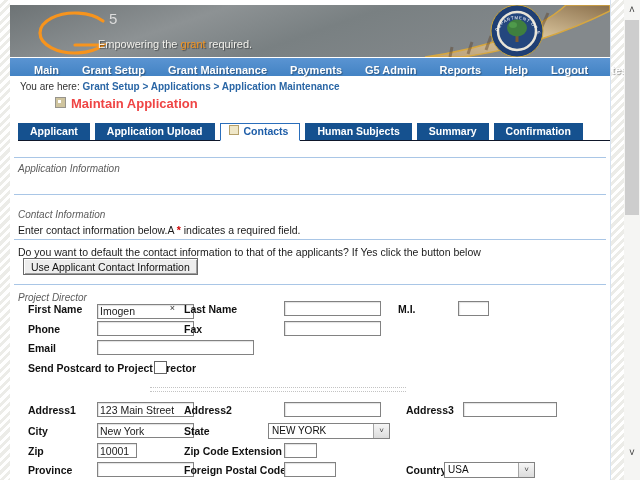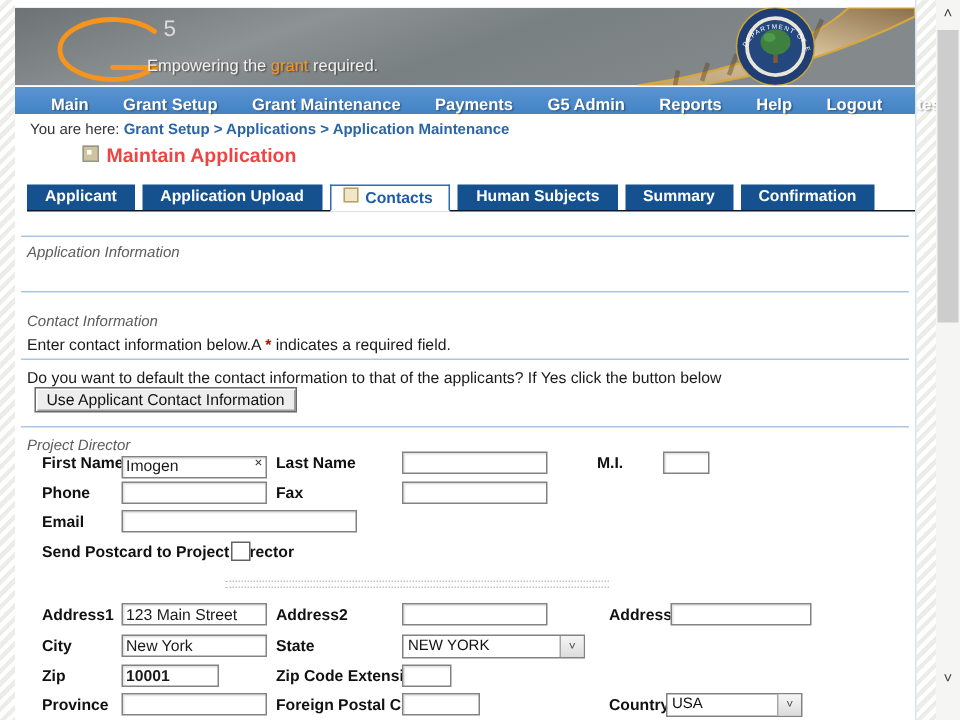--- a/index.html
+++ b/index.html
@@ -32,21 +32,21 @@
   .dotted{position:absolute;left:140px;width:256px;height:3px;border-top:1px dotted #c3c3c3;border-bottom:1px dotted #c3c3c3;}
   .sec{position:absolute;left:8px;font-size:10px;color:#5c5c5c;font-style:italic;}
   .txt{position:absolute;left:8px;font-size:10.5px;color:#1a1a1a;}
   .red{color:#cc0000;font-weight:bold;}
   .kv b{margin-left:8px;margin-right:6px;color:#111;}
   .kv b:first-child{margin-left:6px;}
   
   .fl{position:absolute;font-size:10.5px;font-weight:bold;color:#111;top:2px;white-space:nowrap;}
   .row{position:absolute;left:0;width:600px;height:17px;}
   .c1l{left:18px;} .c1i{left:71px;} .c2l{left:174px;} .c2i{left:258px;}
-  .inp{position:absolute;top:0;height:15px;background:#fff;border:1px solid #828282;box-shadow:inset 1px 1px 1px rgba(0,0,0,.12);font-family:"Liberation Sans",sans-serif;font-size:10.5px;color:#1a1a1a;padding:4px 2px;box-sizing:border-box;}
+  .inp{position:absolute;top:0;height:15px;background:#fff;border:1px solid #828282;box-shadow:inset 1px 1px 1px rgba(0,0,0,.12);font-family:"Liberation Sans",sans-serif;font-size:10.5px;color:#1a1a1a;padding:4px 2px;box-sizing:border-box;margin-left:16px;}
   .iwrap{position:absolute;top:0;height:15px;}
   .iwrap input{width:100%;height:100%;}
   .iwrap .clr{position:absolute;right:3px;top:1px;font-size:9px;color:#333;cursor:pointer;line-height:13px;}
   .selectbox{position:absolute;top:0;height:16px;background:#fff;border:1px solid #828282;box-sizing:border-box;cursor:pointer;}
   .selectbox .sval{position:absolute;left:3px;top:1px;font-size:10px;color:#111;white-space:nowrap;}
   .selectbox .sarr{position:absolute;right:0;top:0;width:15px;height:14px;background:linear-gradient(#f6f6f6,#dcdcdc);border-left:1px solid #a5a5a5;text-align:center;font-size:8px;color:#444;line-height:14px;}
   .chk{position:absolute;top:1px;width:11px;height:11px;background:#fff;border:1px solid #636363;cursor:pointer;}
   .btn{position:absolute;left:13px;height:17px;background:#ededed;border:1px solid #6a6a6a;box-shadow:inset 1px 1px 0 #fff,inset -1px -1px 0 #9e9e9e;font-family:"Liberation Sans",sans-serif;font-size:10.5px;color:#111;padding:0 7px;cursor:pointer;}
   
   .sbar{position:absolute;right:0;top:0;width:16px;height:480px;background:#f5f5f3;}
@@ -191,21 +191,21 @@
     <input class="inp c1i" style="width: 97px;" value="New York">
     <span class="fl c2l">State</span>
     <span class="selectbox c2i" style="width:122px">
       <span class="sval">NEW YORK</span>
       <span class="sarr">˅</span>
     </span>
   </div>
 
   <div class="row" style="top:443px">
     <span class="fl c1l">Zip</span>
-    <input class="inp c1i" style="width: 65px; font-weight: bold;" value="10001">
+    <input class="inp c1i" style="width: 40px;" value="10001">
     <span class="fl c2l">Zip Code Extension</span>
     <input class="inp c2i" style="width: 33px;" value="">
   </div>
 
   <div class="row" style="top:462px">
     <span class="fl c1l">Province</span>
     <input class="inp c1i" style="width: 97px;" value="">
     <span class="fl c2l">Foreign Postal Code</span>
     <input class="inp c2i" style="width: 52px;" value="">
     <span class="fl" style="left:396px">Country</span>

